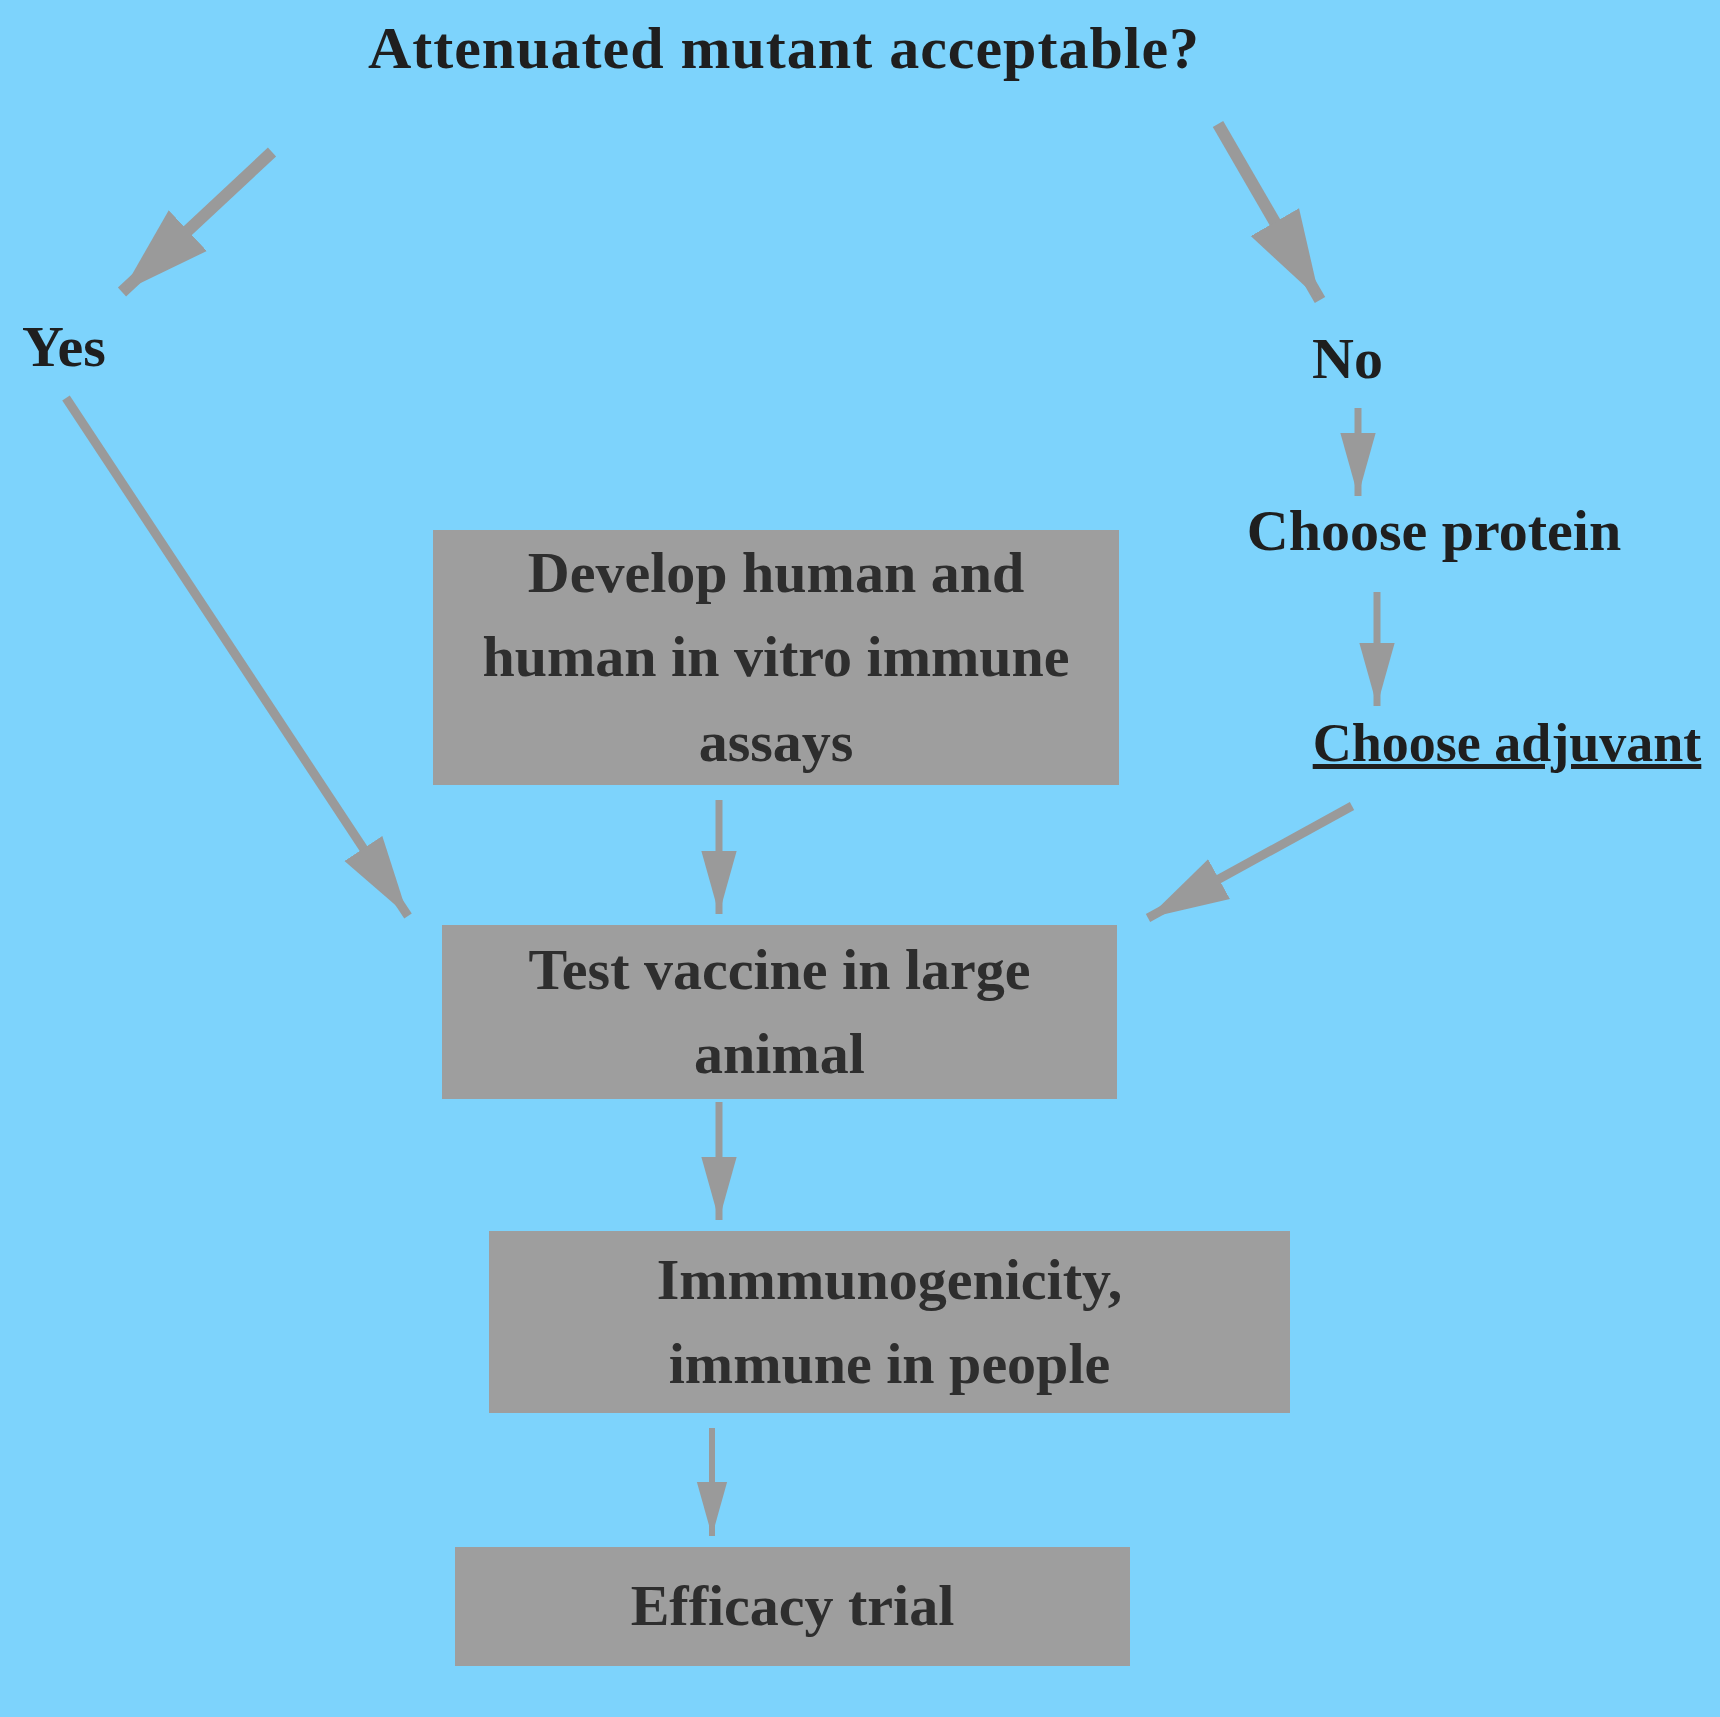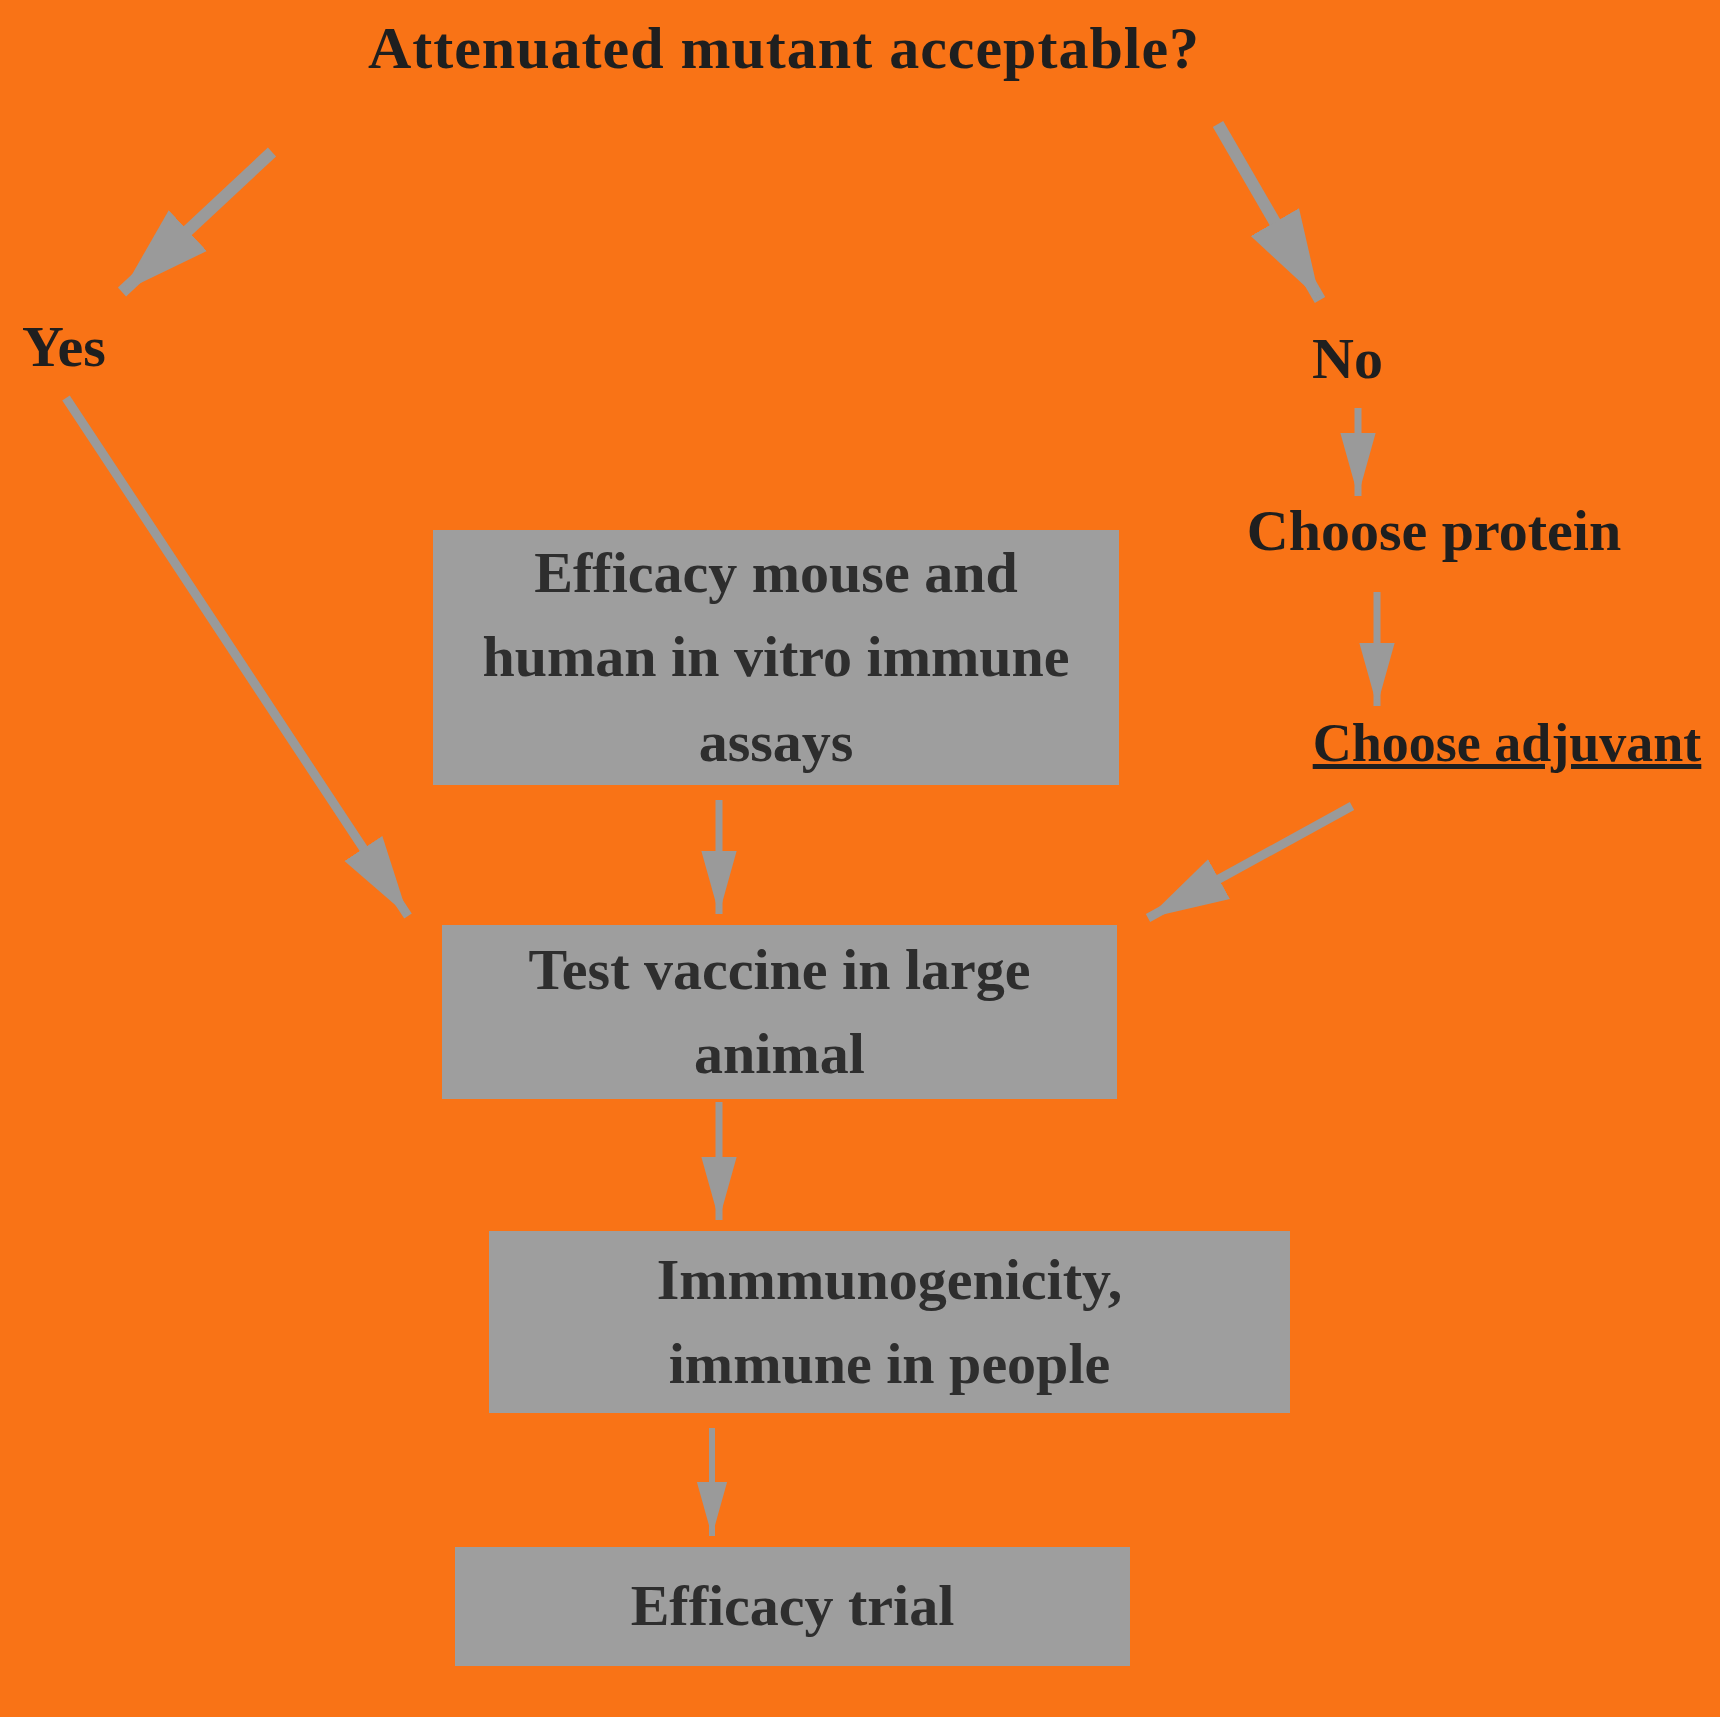--- a/index.html
+++ b/index.html
@@ -4,21 +4,21 @@
 <style>
   html, body {
     margin: 0;
     padding: 0;
     background: #ffffff;
   }
   .canvas {
     position: relative;
     width: 1720px;
     height: 1717px;
-    background: #f97316;
+    background: #7dd3fc;
     font-family: "Liberation Serif", "DejaVu Serif", serif;
     overflow: hidden;
   }
   .arrow-layer {
     position: absolute;
     left: 0;
     top: 0;
     width: 1720px;
     height: 1717px;
   }
@@ -99,21 +99,21 @@
   <div class="label lbl-yes">Yes</div>
 
   <div class="label lbl-no">No</div>
 
   <div class="label centered lbl-choose-protein">Choose protein</div>
 
   <div class="label centered lbl-choose-adjuvant">Choose adjuvant</div>
 
   <div class="node-box box-develop">
     <div>
-      <span class="line">Efficacy mouse and</span>
+      <span class="line">Develop human and</span>
       <span class="line">human in vitro immune</span>
       <span class="line">assays</span>
     </div>
   </div>
 
   <div class="node-box box-test">
     <div>
       <span class="line">Test vaccine in large</span>
       <span class="line">animal</span>
     </div>

